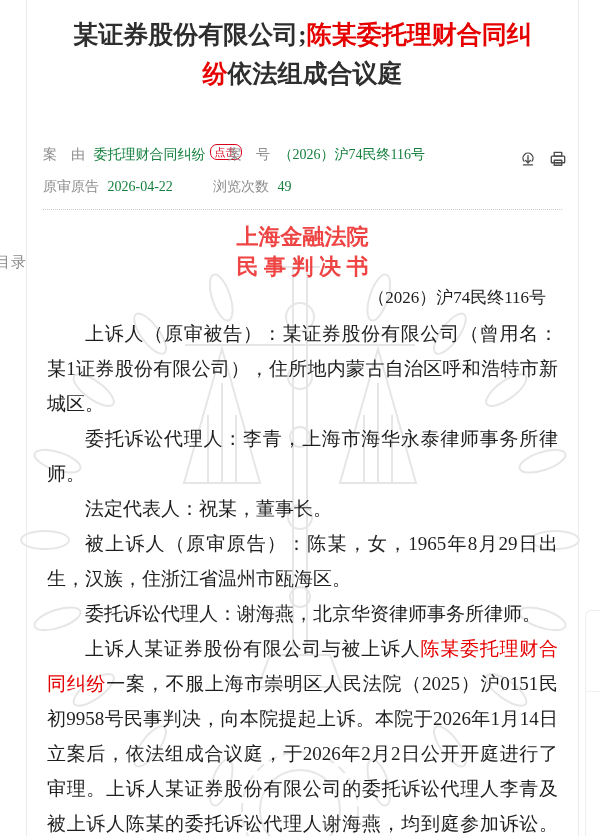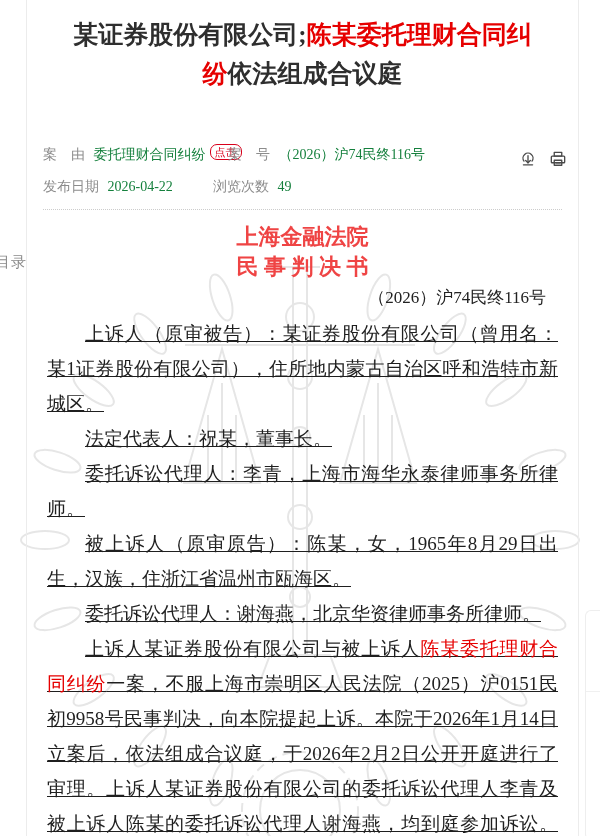--- a/index.html
+++ b/index.html
@@ -46,21 +46,21 @@
 
   .tools { position:absolute; right:-6px; top:10px; display:flex; gap:10px; }
   .tools svg { width:20px; height:20px; stroke:#4a4a4a; fill:none;
                stroke-width:1.6; stroke-linecap:round; stroke-linejoin:round; cursor:pointer; }
 
   .separator { margin-top:6px; border-bottom:1px dotted #cccccc; }
 
   .doc { position:relative; padding:12px 4px 0 4px; font-size:19px; }
   .doc h2 { font-size:22px; line-height:30px; text-align:center; font-weight:700; color:#ef4444; }
   .case-no { text-align:right; font-size:17px; line-height:28px; margin:2px 12px 4px 0; color:#222; }
-  .doc p { text-indent:2em; line-height:35px; text-align:justify; color:#1f1f1f;text-decoration:underline; }
+  .doc p { text-indent:2em; line-height:35px; text-align:justify; color:#1f1f1f; }
 </style>
 </head>
 <body>
 
 <div class="page">
 
   <svg class="watermark" viewBox="0 0 600 611" xmlns="http://www.w3.org/2000/svg" stroke="#e0e0e0" stroke-width="2" fill="none" opacity="0.8">
 
     <g>
       <ellipse cx="300" cy="60" rx="9" ry="24" transform="rotate(18,300,315)"></ellipse>
@@ -132,21 +132,21 @@
     <div class="meta">
       <div class="meta-row">
         <span class="label">案　由</span>
         <span class="value">委托理财合同纠纷</span><span class="badge">点击</span>
         <span class="g2a">
           <span class="label">案　号</span>
           <span class="value">（2026）沪74民终116号</span>
         </span>
       </div>
       <div class="meta-row">
-        <span class="label">发布日期</span>
+        <span class="label">原审原告</span>
         <span class="value">2026-04-22</span>
         <span class="g2b">
           <span class="label">浏览次数</span>
           <span class="value">49</span>
         </span>
       </div>
       <div class="tools">
         <svg viewBox="0 0 24 24">
           <path d="M7.2 14.5 a6 6 0 1 1 9.6 0"></path>
           <line x1="12" y1="8" x2="12" y2="16.5"></line>
@@ -162,21 +162,21 @@
       </div>
     </div>
 
     <div class="separator"></div>
 
     <div class="doc">
       <h2>上海金融法院</h2>
       <h2>民 事 判 决 书</h2>
       <div class="case-no">（2026）沪74民终116号</div>
       <p>上诉人（原审被告）：某证券股份有限公司（曾用名：某1证券股份有限公司），住所地内蒙古自治区呼和浩特市新城区。</p>
+      <p>委托诉讼代理人：李青，上海市海华永泰律师事务所律师。</p>
       <p>法定代表人：祝某，董事长。</p>
-      <p>委托诉讼代理人：李青，上海市海华永泰律师事务所律师。</p>
       <p>被上诉人（原审原告）：陈某，女，1965年8月29日出生，汉族，住浙江省温州市瓯海区。</p>
       <p>委托诉讼代理人：谢海燕，北京华资律师事务所律师。</p>
       <p><span>上诉人某证券股份有限公司与被上诉人</span><span class="red">陈某委托理财合同纠纷</span><span>一案，不服上海市崇明区人民法院（2025）沪0151民初9958号民事判决，向本院提起上诉。本院于2026年1月14日立案后，依法组成合议庭，于2026年2月2日公开开庭进行了审理。上诉人某证券股份有限公司的委托诉讼代理人李青及被上诉人陈某的委托诉讼代理人谢海燕，均到庭参加诉讼。本案现已审理终结。</span></p>
     </div>
 
   </div>
 </div>
 
 </body></html>

